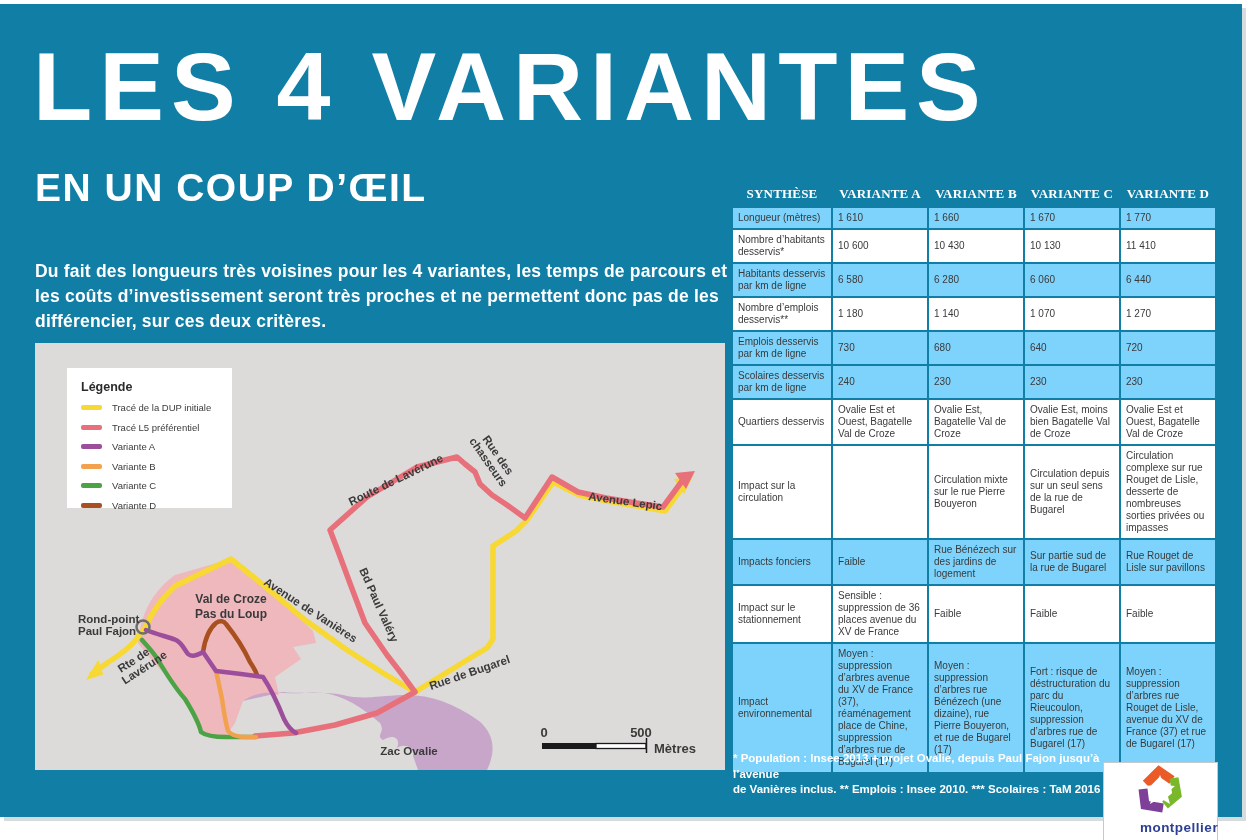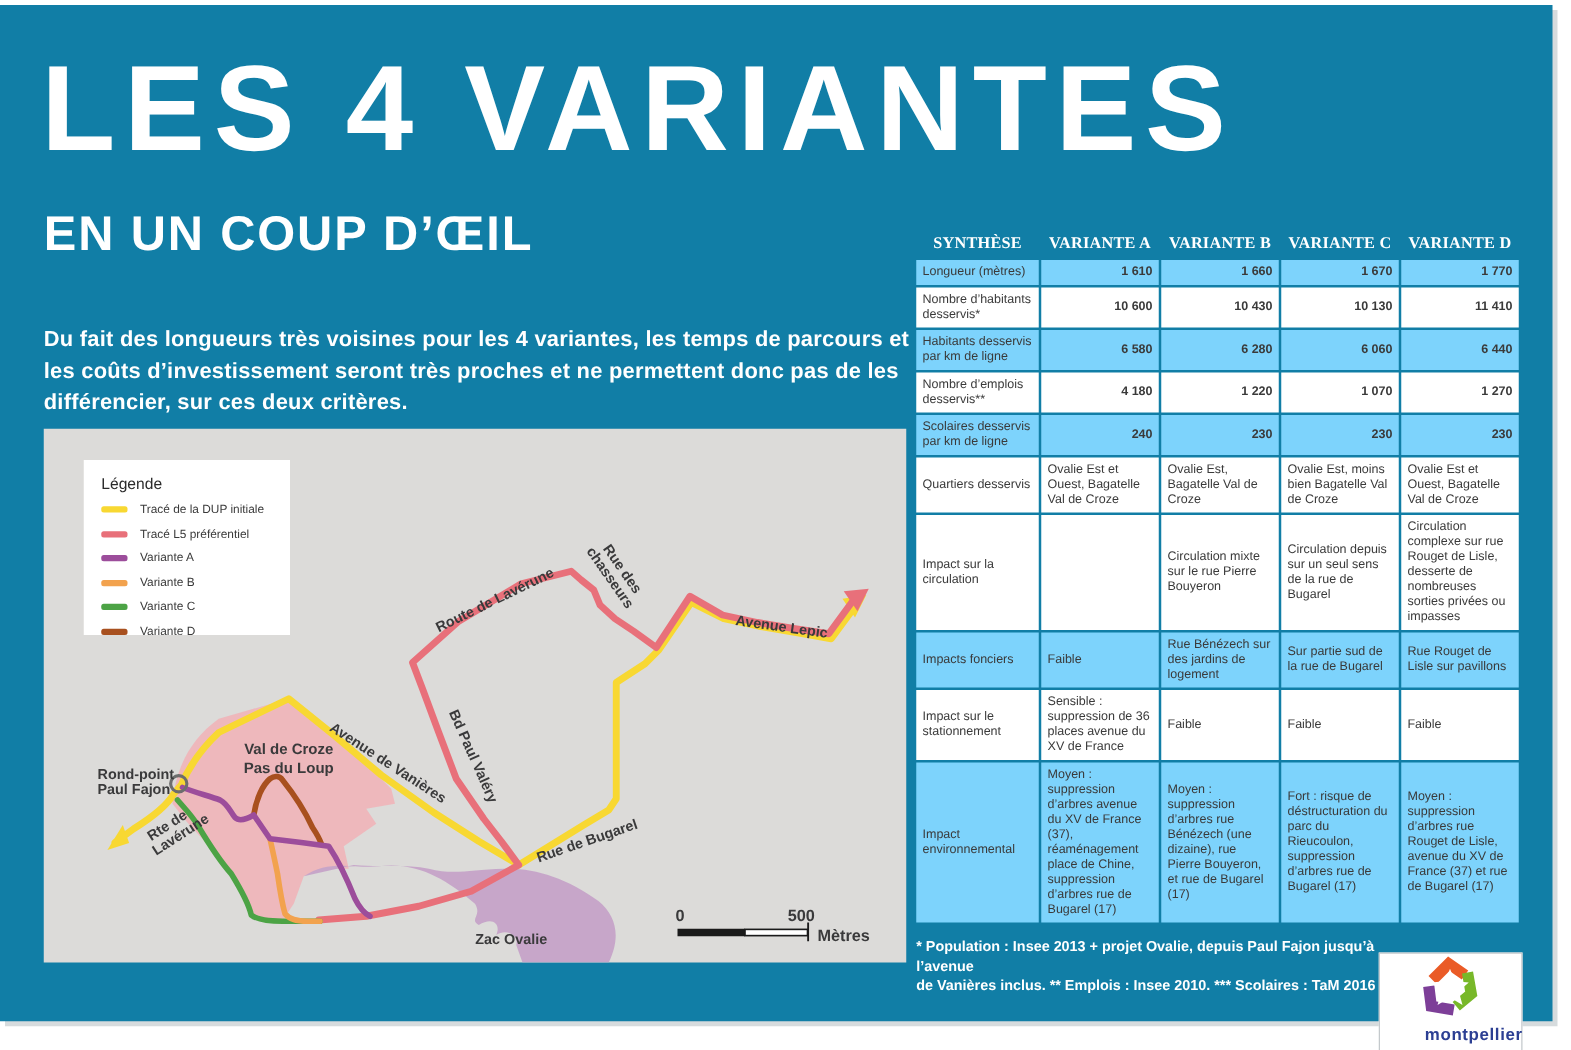--- a/index.html
+++ b/index.html
@@ -30,39 +30,39 @@
   
   .map{
     position:absolute;left:35px;top:343px;width:690px;height:427px;
     background:#dcdbd9;
   }
   .map svg{position:absolute;left:0;top:0;}
   .legend{
     position:absolute;left:32px;top:25px;width:165px;height:140px;
     background:#ffffff;padding:0;
   }
-  .lg-title{font-size:12.5px;font-weight:normal;color:#2b2b2b;margin:12px 0 8px 14px;}
+  .lg-title{font-size:12.5px;font-weight:bold;color:#2b2b2b;margin:12px 0 8px 14px;}
   .lg-item{display:flex;align-items:center;margin:0 0 8.5px 14px;}
   .lg-swatch{width:21px;height:5px;border-radius:2px;flex:0 0 aupx;flex-shrink:0;}
   .lg-label{font-size:9.5px;color:#3a3a3a;margin-left:10px;white-space:nowrap;}
   
   .tablewrap{position:absolute;left:731px;top:182px;width:486px;}
   table.syn{border-collapse:separate;border-spacing:2px;table-layout:fixed;width:486px;}
   table.syn col.c0{width:97px;}
   table.syn col.cv{width:93px;}
   table.syn thead th{
     color:#ffffff;font-size:13px;font-weight:bold;text-align:center;
     padding:2px 0 4px 0;letter-spacing:.2px;font-family:Liberation Serif, serif;
   }
   table.syn tbody th, table.syn tbody td{
     background:#ffffff;color:#3a3a3a;font-size:10px;line-height:1.2;
     padding:4px 5px;vertical-align:middle;font-weight:normal;text-align:left;
   }
   table.syn tbody tr.shade th, table.syn tbody tr.shade td{background:#7dd3fc;}
-  table.syn tbody td.num{text-align:right;font-weight:bold;}
+  table.syn tbody td.num{text-align:left;}
   .footnote{
     position:absolute;left:733px;top:751px;width:400px;
     color:#ffffff;font-size:11.5px;font-weight:bold;line-height:1.35;
     white-space:pre-line;
   }
   
   .logo{
     position:absolute;left:1103px;top:762px;width:113px;height:90px;
     background:#ffffff;border:1px solid #c4c9cc;
     display:flex;flex-direction:column;align-items:center;
@@ -212,24 +212,31 @@
         </tr>
         <tr class="shade">
           <th>Habitants desservis par km de ligne</th>
           <td class="num">6 580</td>
           <td class="num">6 280</td>
           <td class="num">6 060</td>
           <td class="num">6 440</td>
         </tr>
         <tr>
           <th>Nombre d’emplois desservis**</th>
-          <td class="num">4 180</td>
-          <td class="num">1 220</td>
+          <td class="num">1 180</td>
+          <td class="num">1 140</td>
           <td class="num">1 070</td>
           <td class="num">1 270</td>
+        </tr>
+        <tr class="shade">
+          <th>Emplois desservis par km de ligne</th>
+          <td class="num">730</td>
+          <td class="num">680</td>
+          <td class="num">640</td>
+          <td class="num">720</td>
         </tr>
         <tr class="shade">
           <th>Scolaires desservis par km de ligne</th>
           <td class="num">240</td>
           <td class="num">230</td>
           <td class="num">230</td>
           <td class="num">230</td>
         </tr>
         <tr>
           <th>Quartiers desservis</th>

